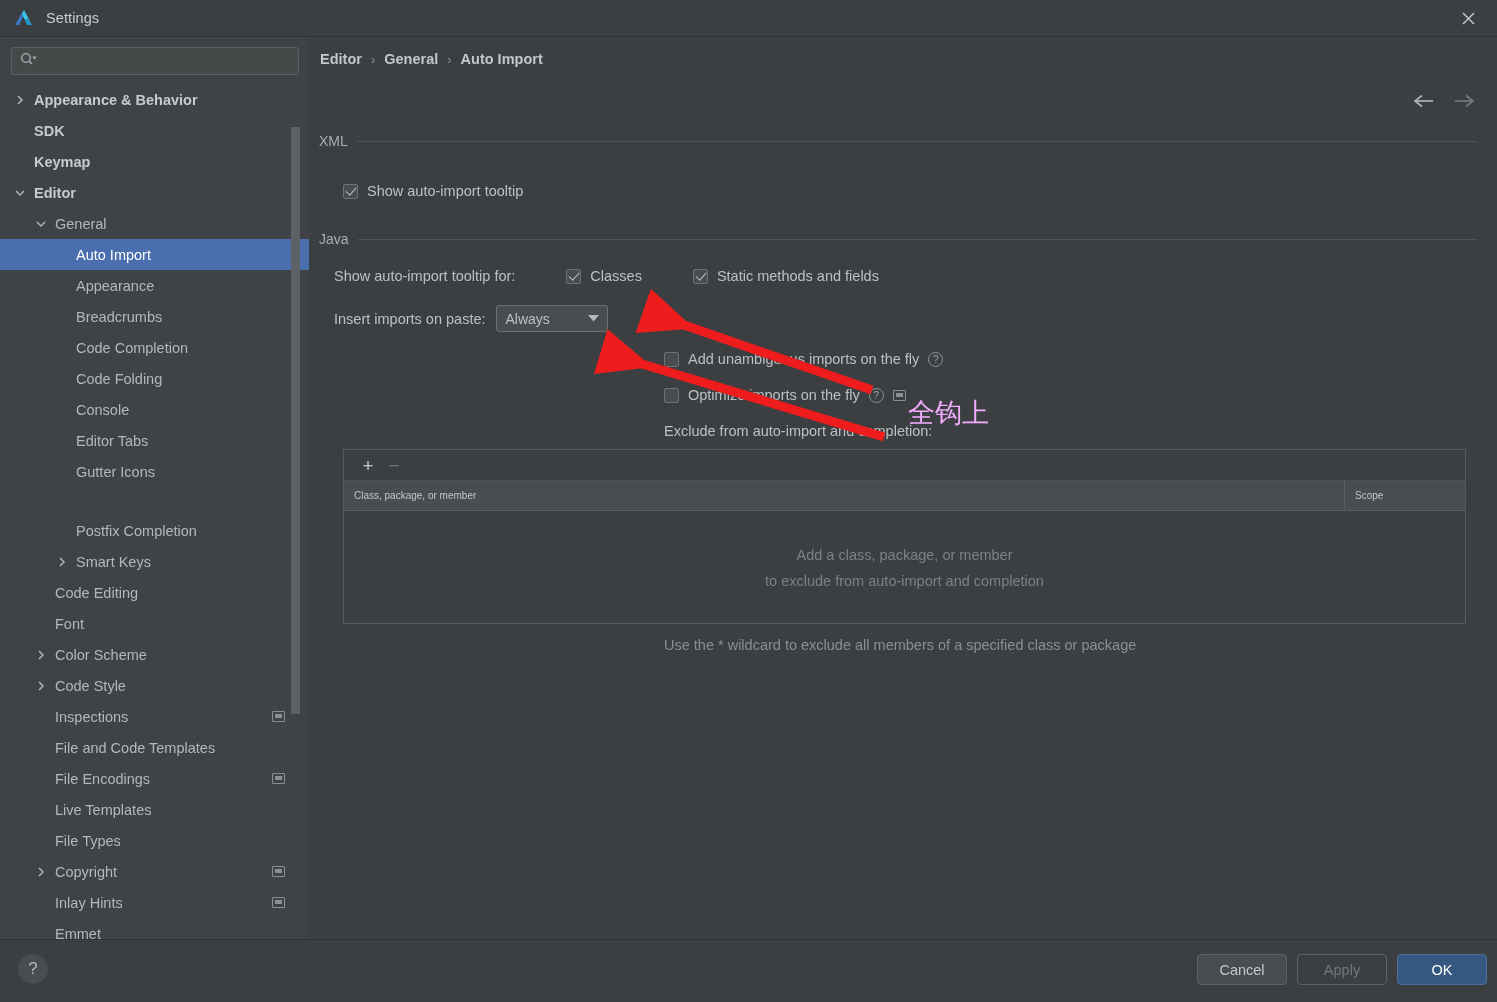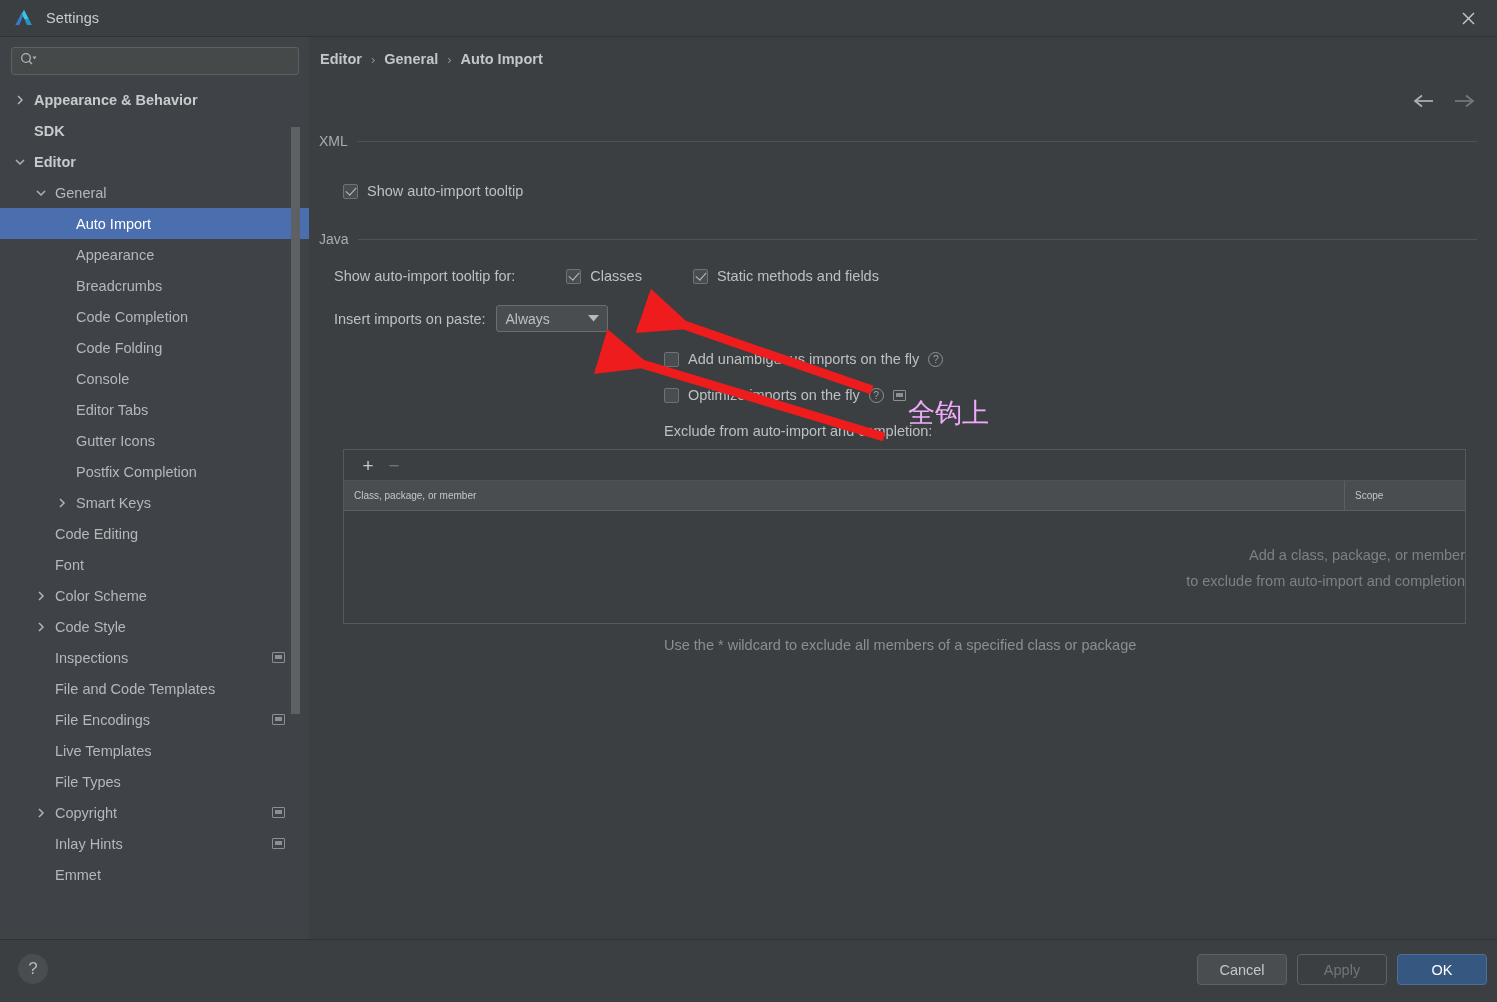--- a/index.html
+++ b/index.html
@@ -278,21 +278,21 @@
     border-bottom: 1px solid #5a5f62;
     font-size: 10px;
     color: #c3c7ca;
   }
   #table-header .th1 { flex: 1; padding-left: 10px; border-right: 1px solid #5a5f62; line-height: 29px; height: 29px; box-sizing:border-box;}
   #table-header .th2 { width: 120px; padding-left: 10px; line-height: 29px; height: 29px; box-sizing:border-box;}
   #table-empty {
     height: 113px;
     display: flex;
     flex-direction: column;
-    align-items: flex-end;
+    align-items: center;
     justify-content: center;
     color: #7d8184;
     font-size: 14.5px;
     line-height: 26px;
   }
   #hint-text {
     position: absolute;
     left: 355px; top: 598px;
     width: 480px;
     font-size: 14.5px;
@@ -403,20 +403,24 @@
               <polyline points="4,2 8,6 4,10" fill="none" stroke="#b0b4b7" stroke-width="1.5"></polyline>
             </svg>
           </span>
           <span class="tree-label" style="margin-left: 8px;">Appearance &amp; Behavior</span>
         </div>
         <div class="tree-item bold" style="padding-left: 14px;">
           <span class="arrow none"></span>
           <span class="tree-label" style="margin-left: 8px;">SDK</span>
         </div>
         <div class="tree-item bold" style="padding-left: 14px;">
+          <span class="arrow none"></span>
+          <span class="tree-label" style="margin-left: 8px;">Keymap</span>
+        </div>
+        <div class="tree-item bold" style="padding-left: 14px;">
           <span class="arrow">
             <svg width="12" height="12" viewBox="0 0 12 12">
               <polyline points="2,4 6,8 10,4" fill="none" stroke="#b0b4b7" stroke-width="1.5"></polyline>
             </svg>
           </span>
           <span class="tree-label" style="margin-left: 8px;">Editor</span>
         </div>
         <div class="tree-item" style="padding-left: 35px;">
           <span class="arrow">
             <svg width="12" height="12" viewBox="0 0 12 12">
@@ -450,21 +454,21 @@
           <span class="tree-label" style="margin-left: 8px;">Console</span>
         </div>
         <div class="tree-item" style="padding-left: 56px;">
           <span class="arrow none"></span>
           <span class="tree-label" style="margin-left: 8px;">Editor Tabs</span>
         </div>
         <div class="tree-item" style="padding-left: 56px;">
           <span class="arrow none"></span>
           <span class="tree-label" style="margin-left: 8px;">Gutter Icons</span>
         </div>
-        <div class="tree-item" style="padding-left: 56px;">
+        <div class="tree-item" style="padding-left: 56px; margin-top: 28px;">
           <span class="arrow none"></span>
           <span class="tree-label" style="margin-left: 8px;">Postfix Completion</span>
         </div>
         <div class="tree-item" style="padding-left: 56px;">
           <span class="arrow">
             <svg width="12" height="12" viewBox="0 0 12 12">
               <polyline points="4,2 8,6 4,10" fill="none" stroke="#b0b4b7" stroke-width="1.5"></polyline>
             </svg>
           </span>
           <span class="tree-label" style="margin-left: 8px;">Smart Keys</span>

